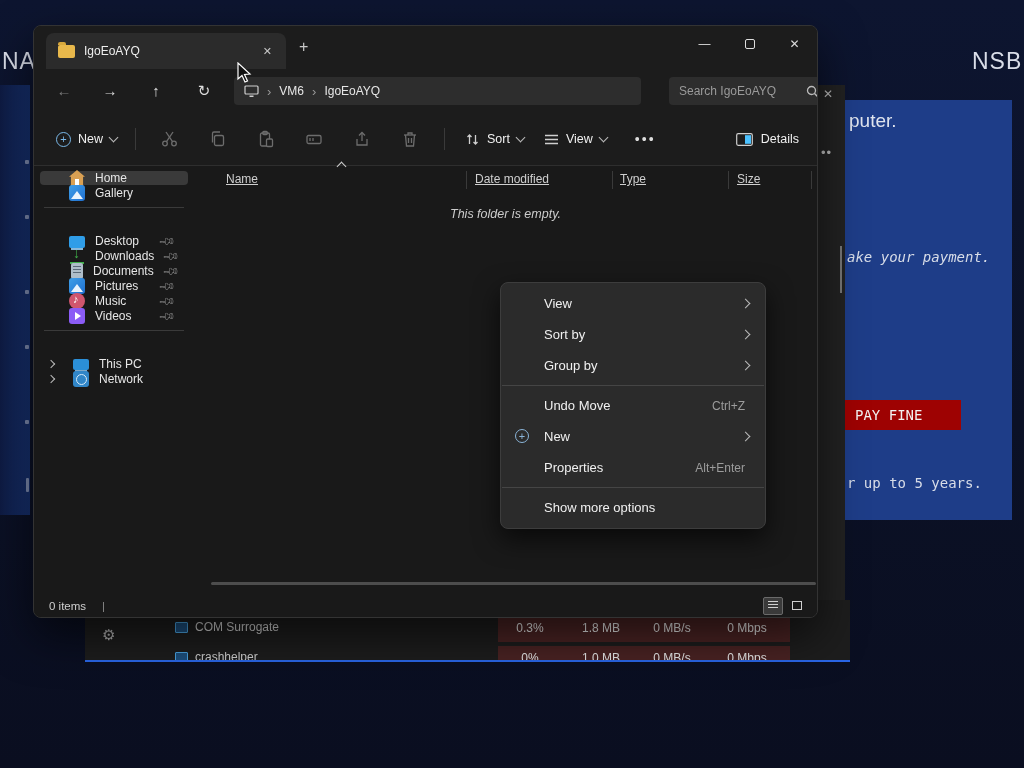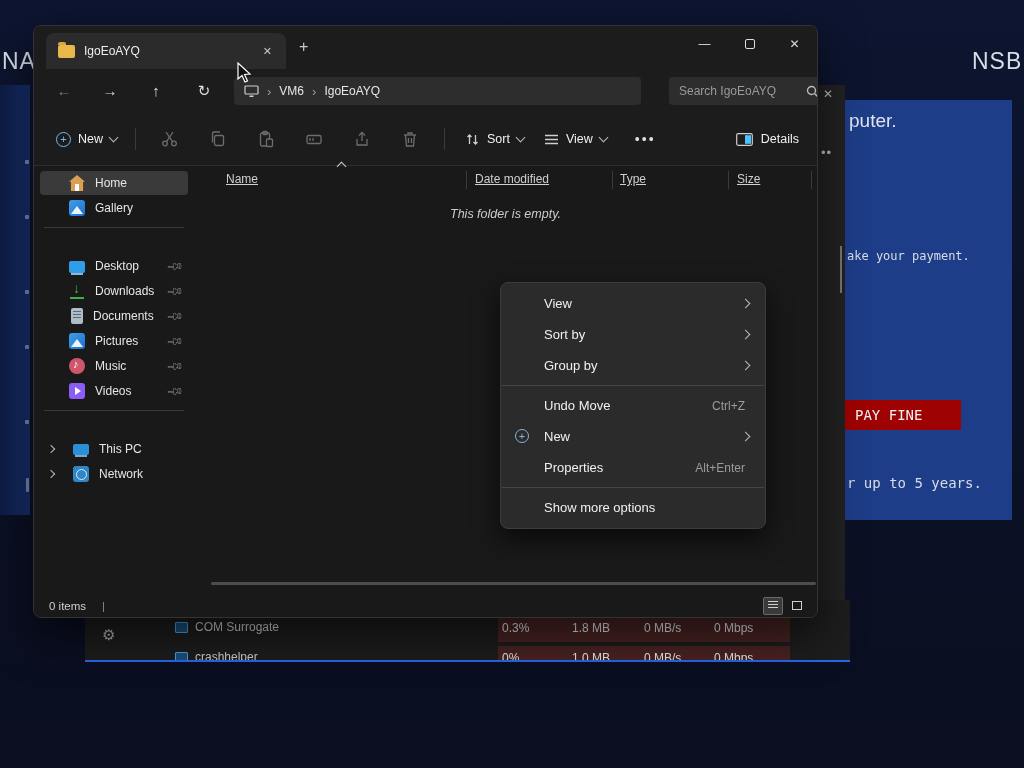--- a/index.html
+++ b/index.html
@@ -14,40 +14,40 @@
   
   .bg-text { position:absolute; color:#d9dde8; font-size:23px; letter-spacing:1px; }
   #nav-text { left:2px; top:48px; }
   #nsb-text { left:972px; top:48px; }
   .left-strip { position:absolute; left:0; top:85px; width:30px; height:430px;
     background:linear-gradient(90deg,#0e1b42,#16306e); }
   .strip-dot { position:absolute; width:4px; height:4px; background:#cfd6e6; opacity:.55; border-radius:1px; }
 
   .ransom-panel { position:absolute; left:845px; top:100px; width:167px; height:420px; background:#1e3d88; }
   .ransom-line1 { position:absolute; left:4px; top:10px; font-size:19px; color:#dfe4ee; }
-  .ransom-line2 { position:absolute; left:2px; top:149px; font-size:12px; color:#d8dde8; white-space:nowrap; }
+  .ransom-line2 { position:absolute; left:2px; top:149px; font-size:14px; color:#d8dde8; white-space:nowrap;font-style:italic; }
   .ransom-line3 { position:absolute; left:2px; top:375px; font-size:14px; color:#d8dde8; white-space:nowrap; }
   .pay-fine-btn { position:absolute; left:0; top:300px; width:116px; height:30px; background:#9e0202;
     color:#f2f2f2; font-size:14px; line-height:30px; padding-left:10px; }
 
   .dark-strip { position:absolute; left:818px; top:85px; width:27px; height:515px; background:#222222; }
   .dark-strip .strip-close { position:absolute; left:5px; top:2px; color:#bbb; font-size:12px; }
   .dark-strip .strip-dots { position:absolute; left:3px; top:60px; color:#bbb; font-size:13px; letter-spacing:1px; }
   .dark-strip .strip-scroll { position:absolute; left:22px; top:161px; width:2px; height:47px; background:#777; }
 
   
   .taskmgr { position:absolute; left:85px; top:600px; width:765px; height:62px;
     background:#1d1d1d; border-bottom:2px solid #2a66e8; overflow:hidden; font-size:12px; }
   .tm-gear { position:absolute; left:17px; top:26px; color:#b0b0b0; font-size:15px; }
   .tm-row { position:absolute; left:0; width:100%; height:26px; }
   .tm-row .tm-icon { position:absolute; left:90px; top:6px; width:13px; height:11px;
     border:1px solid #4aa3e0; background:#1d4f7d; border-radius:1px; }
   .tm-row .tm-name { position:absolute; left:110px; top:4px; color:#cfcfcf; }
   .tm-cell { position:absolute; top:0; height:26px; background:#4a2323; color:#e8e8e8;
-    text-align:left; padding:5px 10px 0 4px; }
+    text-align:center; padding:5px 10px 0 4px; }
   .tm-cpu  { left:413px; width:70px; }
   .tm-mem  { left:483px; width:72px; }
   .tm-disk { left:555px; width:70px; }
   .tm-net  { left:625px; width:80px; }
 
   
   .explorer { position:absolute; left:33px; top:25px; width:785px; height:593px;
     background:#191919; border-radius:8px; border:1px solid #333;
     box-shadow:0 18px 45px rgba(0,0,0,.6); z-index:10; overflow:hidden; }
 
@@ -86,21 +86,21 @@
   .cmd-sep { width:1px; height:22px; background:#3a3a3a; margin:0 10px; }
   .cmd-ico { width:48px; text-align:center; opacity:.45; }
   .cmd-ico svg { vertical-align:middle; }
   .cmd-group { display:flex; align-items:center; gap:7px; color:#f0f0f0; font-size:12.5px; padding:6px 10px; }
   .more-dots { color:#ddd; font-size:14px; letter-spacing:2px; padding:0 18px; }
   .details-btn { position:absolute; right:18px; display:flex; align-items:center; gap:8px;
     color:#f0f0f0; font-size:12.5px; }
 
   .content { position:absolute; top:141px; bottom:23px; left:0; right:0; display:flex; }
   .sidebar { width:160px; flex:none; padding-top:3px; }
-  .side-item { display:flex; align-items:center; height:24px; margin:1px 6px; padding:0 6px 0 29px;
+  .side-item { display:flex; align-items:center; height:14px; margin:1px 6px; padding:0 14px 0 29px;
     border-radius:4px; gap:10px; font-size:12px; color:#e6e6e6; }
   .side-item.selected { background:#3a3a3a; }
   .side-item .s-icon { width:16px; height:16px; flex:none; position:relative; }
   .pin { margin-left:auto; color:#9a9a9a; font-size:11px; transform:rotate(40deg); }
   .side-sep { height:1px; background:#3a3a3a; margin:7px 10px; }
   .side-gap { height:18px; }
   .tree-item { padding-left:8px; }
   .tree-chev { width:6px; height:6px; border-right:1.3px solid #bbb; border-bottom:1.3px solid #bbb;
     transform:rotate(-45deg); margin-right:9px; flex:none; }
 

